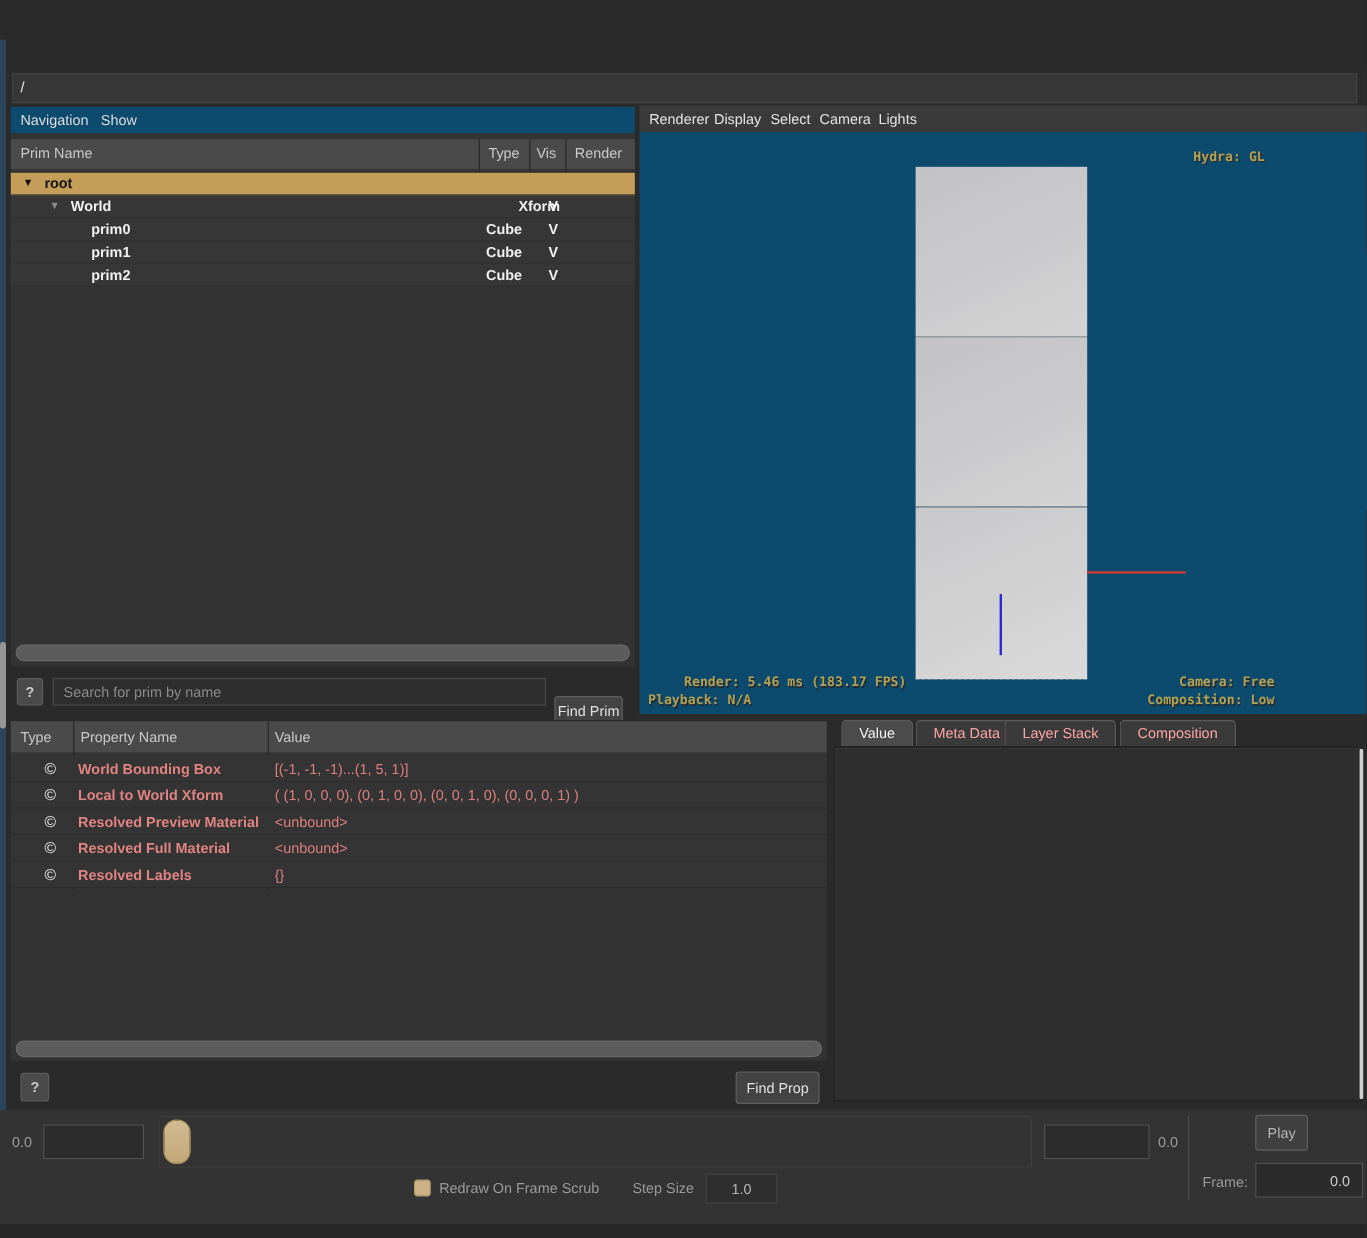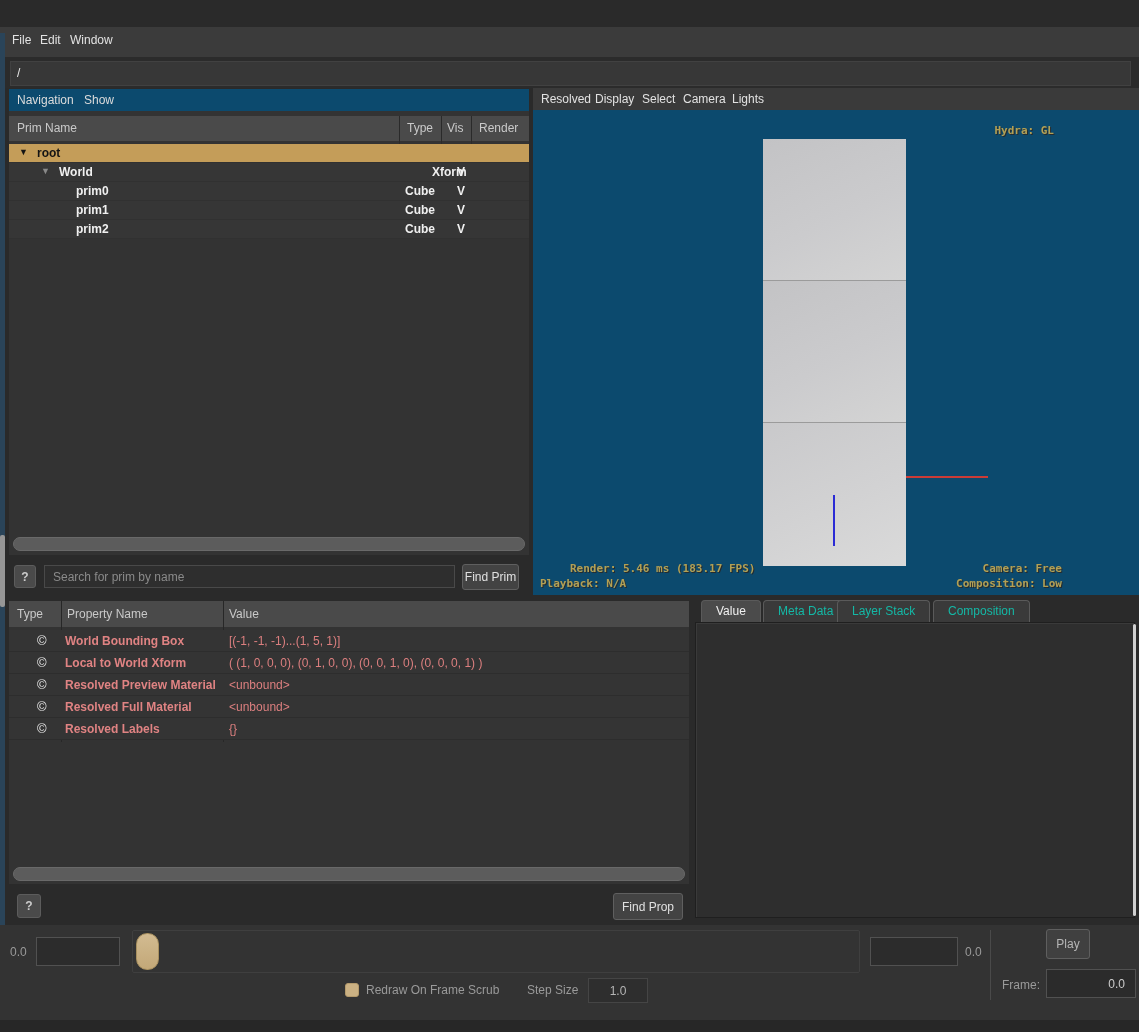--- a/index.html
+++ b/index.html
@@ -54,21 +54,21 @@
   .phead { position:absolute; left:0; top:0; width:100%; height:26px; background:#4a4a4a; color:#c9c9c9; }
   .phead span { position:absolute; top:6px; }
   .prow { position:absolute; left:0; width:100%; height:22px; background:#343434; border-bottom:1px solid #2d2d2d; }
   .prow .picon { position:absolute; left:28px; top:3px; color:#e8e8e8; font-size:13px; }
   .prow .pname { position:absolute; left:56px; top:4px; font-weight:bold; color:#e08383; white-space:nowrap; }
   .prow .pval { position:absolute; left:220px; top:4px; color:#dc7f7f; white-space:nowrap; }
   .pline { position:absolute; top:0; width:1px; background:#272727; }
 
   
   .inspector { left:695px; top:600px; width:444px; height:320px; }
-  .tab { position:absolute; top:0; height:22px; line-height:21px; padding:0 14px; color:#14b8a6;
+  .tab { position:absolute; top:0; height:22px; line-height:21px; padding:0 14px; color:#fca5a5;
          background:#3a3a3a; border:1px solid #5a5a5a; border-bottom:none; border-radius:4px 4px 0 0; }
   .tab.active { background:#4b4b4b; color:#f0f0f0; }
   .insp-content { position:absolute; left:0; top:22px; width:440px; height:296px; background:#2e2e2e;
                   border:1px solid #1f1f1f; box-shadow:inset 1px 1px 0 #3a3a3a; }
   .vthumb { position:absolute; left:438px; top:24px; width:3px; height:292px; background:#d0d0d0; border-radius:2px; }
 
   
   .viewport { left:533px; top:88px; width:606px; height:507px; background:#3a3a3a; }
   .vmenu { position:absolute; left:0; top:0; width:100%; height:22px; background:#3a3a3a; }
   .vmenu span { position:absolute; top:4px; color:#e2e2e2; }
@@ -96,25 +96,20 @@
   .checkbox { position:absolute; width:14px; height:14px; background:#cbb183; border:1px solid #b49a6c; border-radius:3px; }
   .divline { position:absolute; left:990px; top:5px; width:1px; height:70px; background:#4a4a4a; }
   .bottom-strip { position:absolute; left:0; top:95px; width:1139px; height:12px; background:#272727; }
 </style>
 </head>
 <body>
 
 <div id="app">
 
 
-  <div class="abs menubar">
-    <span class="mi" style="left:12px;">File</span>
-    <span class="mi" style="left:40px;">Edit</span>
-    <span class="mi" style="left:70px;">Window</span>
-  </div>
   <div class="abs pathstrip">
     <div class="abs pathfield" style="top:4px;">/</div>
   </div>
 
   <div class="abs left-edge"></div>
   <div class="abs left-handle"></div>
 
   <div class="abs tree-panel">
     <div class="navrow">
       <span style="left:8px;">Navigation</span>
@@ -156,21 +151,21 @@
       <span class="nm" style="left:67px;">prim2</span>
       <span class="cell" style="left:396px;">Cube</span>
       <span class="cell" style="left:448px;">V</span>
     </div>
 
     <div class="abs hthumb" style="left:4px; top:448px; width:512px; height:14px;"></div>
   </div>
 
   <div class="abs help-btn" style="left:14px; top:565px; width:22px; height:23px; line-height:22px;">?</div>
   <input class="abs inp" style="left: 44px; top: 565px; width: 411px; height: 23px; padding-left: 8px; background: rgb(46, 46, 46); border-color: rgb(73, 73, 73);" placeholder="Search for prim by name">
-  <button class="abs btn" style="left:462px; top:564px; width:57px; height:26px;">Find Prim</button>
+  <button class="abs btn" style="left:462px; top:580px; width:57px; height:26px;">Find Prim</button>
 
   <div class="abs prop-panel">
     <div class="phead">
       <span style="left:8px;">Type</span>
       <span style="left:58px;">Property Name</span>
       <span style="left:220px;">Value</span>
     </div>
     <div class="pline" style="left:52px;height:141px;"></div>
     <div class="pline" style="left:214px;height:141px;"></div>
 
@@ -210,21 +205,21 @@
     <div class="tab active" style="left:6px;">Value</div>
     <div class="tab" style="left:68px;">Meta Data</div>
     <div class="tab" style="left:142px;">Layer Stack</div>
     <div class="tab" style="left:238px;">Composition</div>
     <div class="insp-content"></div>
     <div class="vthumb"></div>
   </div>
 
   <div class="abs viewport">
     <div class="vmenu">
-      <span style="left:8px;">Resolved</span>
+      <span style="left:8px;">Renderer</span>
       <span style="left:62px;">Display</span>
       <span style="left:109px;">Select</span>
       <span style="left:150px;">Camera</span>
       <span style="left:199px;">Lights</span>
     </div>
     <div class="canvas">
       <div class="hud" style="right:85px; top:14px;">Hydra: GL</div>
 
       <div class="cube-col">
         <div class="cube c1"></div>

